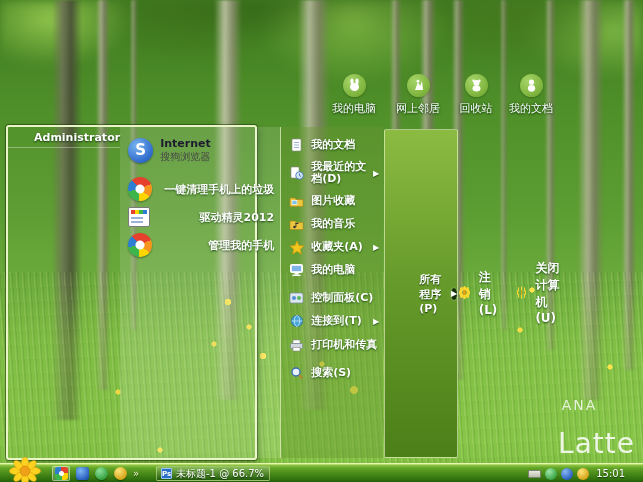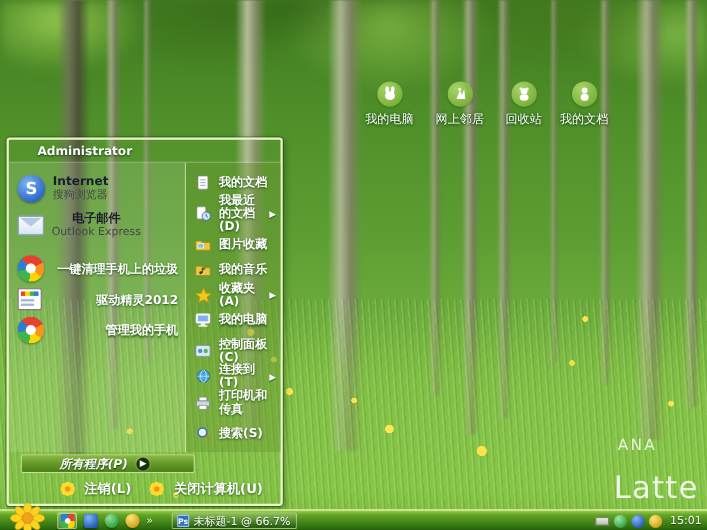--- a/index.html
+++ b/index.html
@@ -57,21 +57,21 @@
 
   
   .watermark{position:absolute;right:8px;bottom:24px;text-align:center;color:#ffffff;line-height:1;}
   .wm1{font-size:14px;letter-spacing:2px;opacity:.8;margin-right:34px;}
   .wm2{font-size:28px;letter-spacing:1px;opacity:.85;margin-top:18px;}
 
   
   .start-menu{position:absolute;left:6px;top:125px;width:251px;height:335px;
     border:2px solid #e9f5c6;border-radius:3px;
     box-shadow:0 0 0 1px rgba(30,60,10,.55),2px 3px 7px rgba(0,30,0,.35);
-    background:rgba(120,160,70,.08);display:flex;flex-direction:column;}
+    background:rgba(120,160,70,.08);display:flex;flex-direction:row;}
   .sm-header{height:21px;padding:4px 0 0 26px;font-size:11px;font-weight:bold;color:#fff;
     text-shadow:0 1px 2px rgba(10,50,5,.9);border-bottom:1px solid rgba(255,255,255,.35);}
   .sm-body{flex:0 0 263px;display:flex;}
   .sm-left{width:160px;padding:6px 4px 0 6px;background:rgba(255,255,255,.13);display:flex;flex-direction:column;}
   .sm-right{flex:1;padding:8px 2px 0 5px;background:rgba(105,150,50,.42);
     border-left:1px solid rgba(235,248,205,.7);}
   .pin{display:flex;align-items:center;gap:7px;padding:2px 2px;cursor:pointer;border-radius:2px;}
   .pin-2l{height:34px;}
   .pin-1l{height:28px;justify-content:space-between;}
   .ptxt{display:flex;flex-direction:column;line-height:1.15;}
@@ -95,23 +95,23 @@
 
   .sm-item{display:flex;align-items:center;gap:6px;height:20px;margin-bottom:3px;padding:1px 2px;cursor:pointer;border-radius:2px;}
   .sm-item .lbl{font-size:11px;font-weight:bold;color:#fff;line-height:1.1;
     text-shadow:0 1px 2px rgba(10,60,5,.85);}
   .sm-item.tall{height:30px;}
   .gap6{margin-top:8px;}
   .gap3{margin-top:4px;}
   .arrow{margin-left:auto;font-size:8px;color:#fff;text-shadow:0 1px 1px rgba(10,60,5,.8);}
   .mico{flex:0 0 17px;height:17px;display:flex;align-items:center;justify-content:center;}
 
-  .sm-allprog{flex:0 0 16px;width:158px;margin:2px 0 0 11px;display:flex;align-items:center;gap:8px;
+  .sm-allprog{flex:0 0 16px;width:158px;margin:2px 0 0 1px;display:flex;align-items:center;gap:8px;
     padding:0 0 0 34px;cursor:pointer;border:1px solid rgba(240,250,210,.6);border-radius:2px;
-    background:linear-gradient(180deg,#8cbb42 0%,#679b2b 45%,#4c7f18 100%);font-style:italic;}
+    background:linear-gradient(180deg,#8cbb42 0%,#679b2b 45%,#4c7f18 100%);}
   .sm-allprog span.apl{font-size:11px;font-weight:bold;color:#fff;text-shadow:0 1px 1px rgba(10,50,5,.9);}
   .ap-circle{width:12px;height:12px;border-radius:50%;background:#17330b;color:#fff;font-size:8px;
     display:flex;align-items:center;justify-content:center;box-shadow:0 0 2px rgba(255,255,255,.5);}
   .sm-footer{flex:1;display:flex;align-items:center;justify-content:flex-end;gap:16px;padding-right:16px;}
   .foot-btn{display:flex;align-items:center;gap:8px;cursor:pointer;}
   .foot-btn span.ftxt{font-size:12px;color:#fff;font-weight:bold;text-shadow:0 1px 2px rgba(10,60,5,.85);}
   .mini-flower{width:5px;height:5px;background:#e89b12;border-radius:50%;margin:5px;
     box-shadow:0 -4px 0 #ffd92e,0 4px 0 #ffd92e,4px 0 0 #ffd92e,-4px 0 0 #ffd92e,
     3px -3px 0 #ffd92e,-3px -3px 0 #ffd92e,3px 3px 0 #ffd92e,-3px 3px 0 #ffd92e;}
 
@@ -129,21 +129,21 @@
   .q2{width:13px;height:13px;border-radius:3px;background:radial-gradient(circle at 35% 30%,#7db6f5,#2257b8 80%);cursor:pointer;box-shadow:0 1px 1px rgba(0,20,0,.4);}
   .q3{width:13px;height:13px;border-radius:50%;background:radial-gradient(circle at 35% 30%,#8fe09a,#2f9e3c 75%);cursor:pointer;box-shadow:0 1px 1px rgba(0,20,0,.4);}
   .q4{width:13px;height:13px;border-radius:50%;background:radial-gradient(circle at 35% 30%,#ffe57a,#cf9a0c 80%);cursor:pointer;box-shadow:0 1px 1px rgba(0,20,0,.4);}
   .chev{font-size:10px;color:#ecf8c4;cursor:pointer;text-shadow:0 1px 1px rgba(0,30,0,.6);}
   .taskbtn{position:absolute;left:140px;top:2px;width:114px;height:15px;border-radius:2px;cursor:pointer;
     border:1px solid rgba(225,245,170,.5);background:linear-gradient(180deg,rgba(255,255,255,.22),rgba(10,50,5,.3));
     display:flex;align-items:center;gap:4px;padding:0 4px;margin-left:16px;}
   .ps{width:11px;height:11px;background:#2a6fc9;border:1px solid #9cc4ef;border-radius:1px;
     color:#fff;font-size:7px;font-weight:bold;display:flex;align-items:center;justify-content:center;}
   .tlabel{font-size:10px;color:#fff;white-space:nowrap;overflow:hidden;text-shadow:0 1px 1px rgba(0,30,0,.7);}
-  .tray{position:absolute;right:5px;top:0;height:19px;display:flex;align-items:center;gap:4px;}
+  .tray{position:absolute;right:18px;top:0;height:19px;display:flex;align-items:center;gap:4px;}
   .tr-lang{width:13px;height:8px;background:linear-gradient(180deg,#e8ece2,#b9bfae);border:1px solid #7d8472;border-radius:1px;cursor:pointer;}
   .tr-g{width:12px;height:12px;border-radius:50%;background:radial-gradient(circle at 35% 30%,#9fe7a8,#2f9e3c 78%);cursor:pointer;}
   .tr-b{width:12px;height:12px;border-radius:50%;background:radial-gradient(circle at 35% 30%,#86b9f2,#2257b8 78%);cursor:pointer;}
   .tr-y{width:12px;height:12px;border-radius:50%;background:radial-gradient(circle at 35% 30%,#ffe57a,#cf9a0c 80%);cursor:pointer;}
   .clock{font-size:10px;color:#fff;text-shadow:0 1px 1px rgba(0,30,0,.7);margin-left:3px;cursor:default;}
 </style>
 </head>
 <body>
 
 <div class="screen">
@@ -216,27 +216,20 @@
     </div>
     <div class="sm-body">
       <div class="sm-left">
         <div class="pin pin-2l">
           <span class="pic ic-sogou">S</span>
           <span class="ptxt">
               <span class="ptitle">Internet</span>
               <span class="psub">搜狗浏览器</span>
             </span>
         </div>
-        <div class="pin pin-2l">
-          <span class="pic ic-mail"></span>
-          <span class="ptxt">
-              <span class="ptitle">电子邮件</span>
-              <span class="psub">Outlook Express</span>
-            </span>
-        </div>
         <div style="height:8px"></div>
         <div class="pin pin-1l">
           <span class="pic ic-wheel"></span>
           <span class="ptitle-w">一键清理手机上的垃圾</span>
         </div>
         <div class="pin pin-1l">
           <span class="pic ic-win"></span>
           <span class="ptitle-w">驱动精灵2012</span>
         </div>
         <div class="pin pin-1l">

